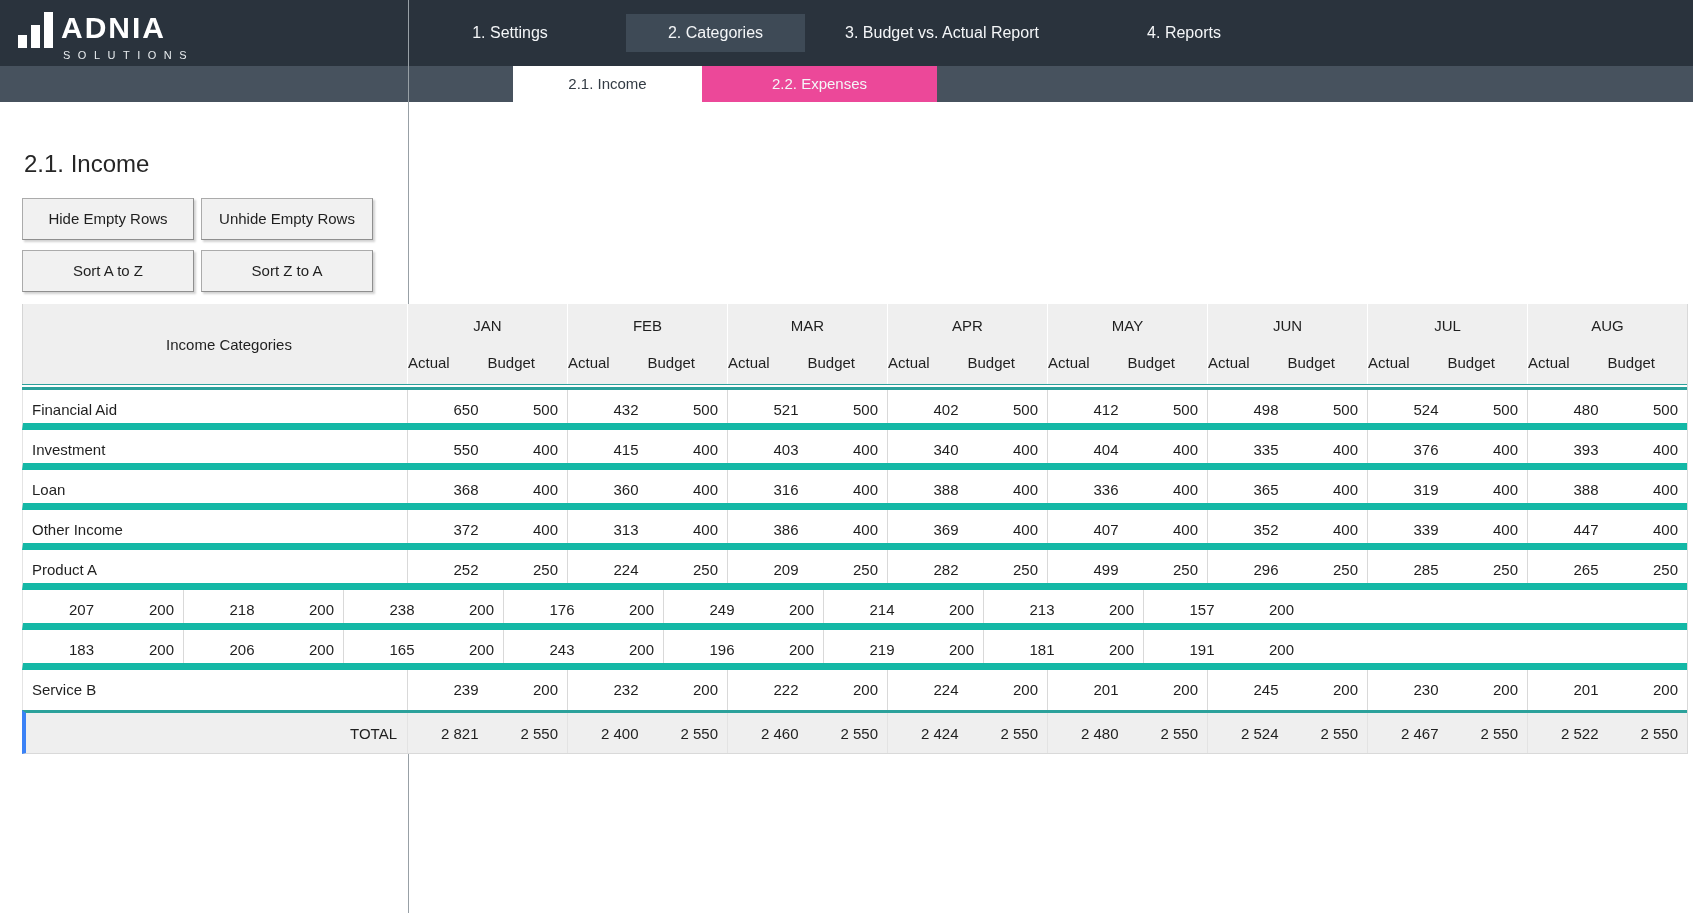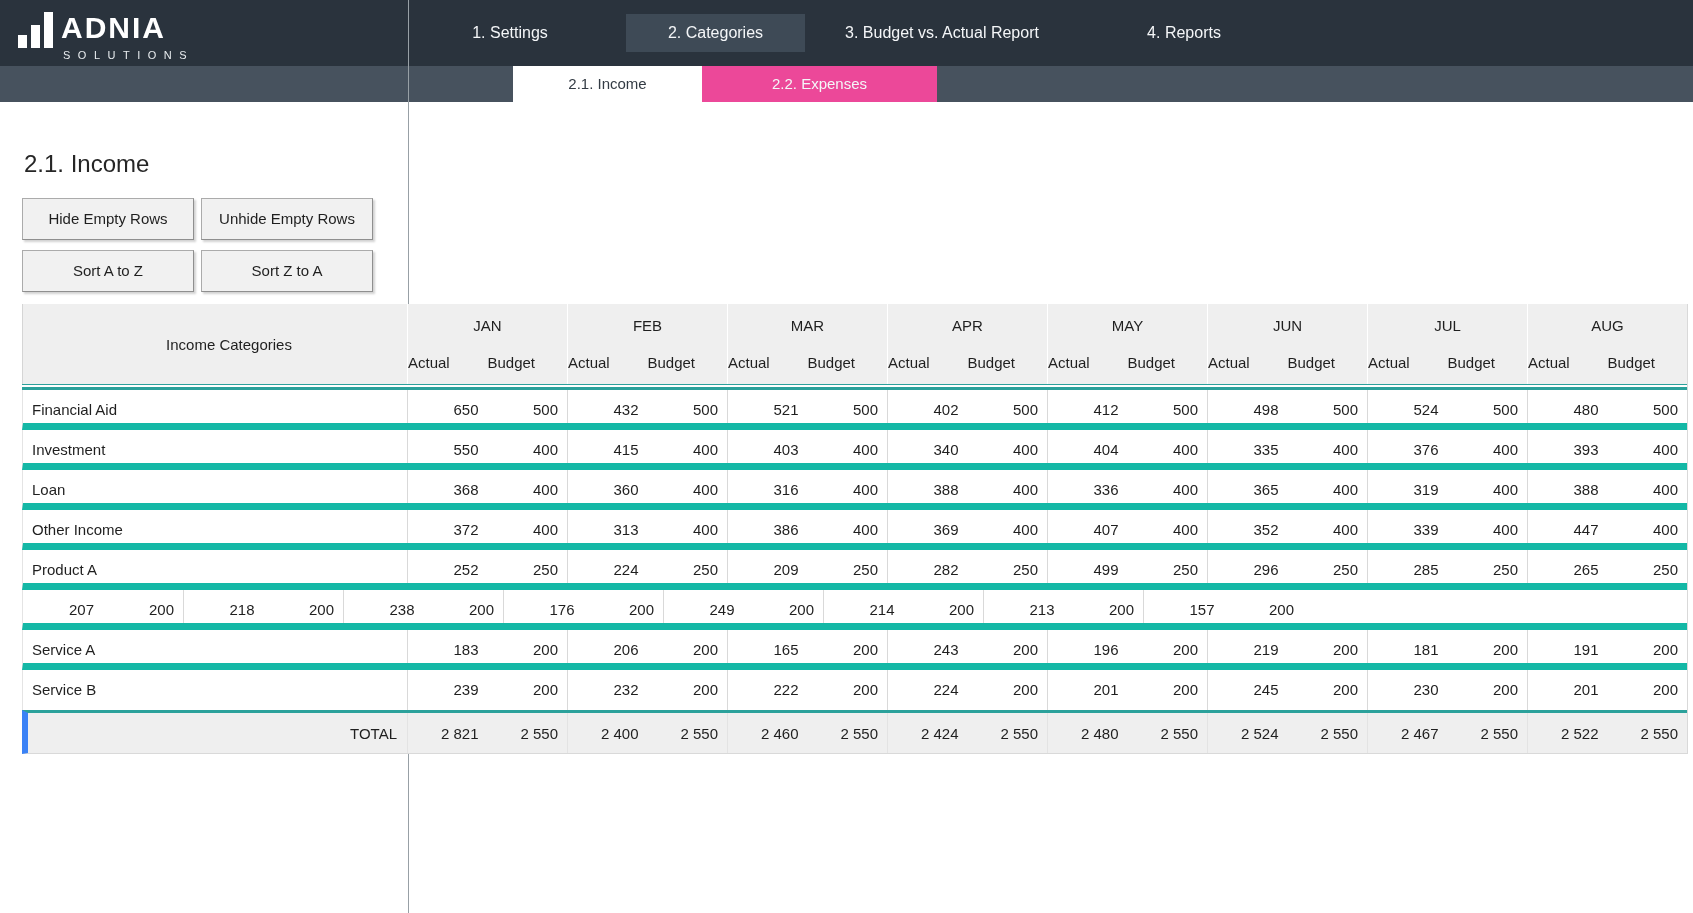--- a/index.html
+++ b/index.html
@@ -55,21 +55,21 @@
   .teal-divider .thick { height:3px; background:#2BA19B; }
 
   .t-row { display:flex; height:40px; border-bottom:7px solid #14b8a6; border-left:1px solid #E4E4E4; background:#fff; }
   .t-cat { width:386px; line-height:40px; padding-left:9px; color:#1f1f1f; }
   .t-group { width:160px; display:flex; border-left:1px solid #D9D9D9; }
   .t-num { width:80px; line-height:40px; text-align:right; padding-right:9px; }
   .t-row .t-group:first-of-type { border-left:none; }
   .t-row:last-of-type { border-bottom:none; }
 
   .t-total { display:flex; height:44px; background:#EFEFEF; border-top:3px solid #2BA19B;
-             border-bottom:1px solid #D9D9D9; border-left:6px solid #3b82f6; }
+             border-bottom:1px solid #D9D9D9; border-left:4px solid #3b82f6; }
   .t-total .t-cat { text-align:right; padding-right:10px; line-height:42px; }
   .t-total .t-num { line-height:42px; }
   .t-total .t-group { border-left:1px solid #E3E3E3; }
   .t-total .t-group:first-of-type { border-left:none; }
   .table { border-right:1px solid #D9D9D9; }
 </style>
 </head>
 <body>
 
 <div class="app">
@@ -377,21 +377,20 @@
           <div class="t-group">
             <div class="t-num">213</div>
             <div class="t-num">200</div>
           </div>
           <div class="t-group">
             <div class="t-num">157</div>
             <div class="t-num">200</div>
           </div>
         </div>
         <div class="t-row">
-          <div class="t-cat">Service A</div>
           <div class="t-group">
             <div class="t-num">183</div>
             <div class="t-num">200</div>
           </div>
           <div class="t-group">
             <div class="t-num">206</div>
             <div class="t-num">200</div>
           </div>
           <div class="t-group">
             <div class="t-num">165</div>

